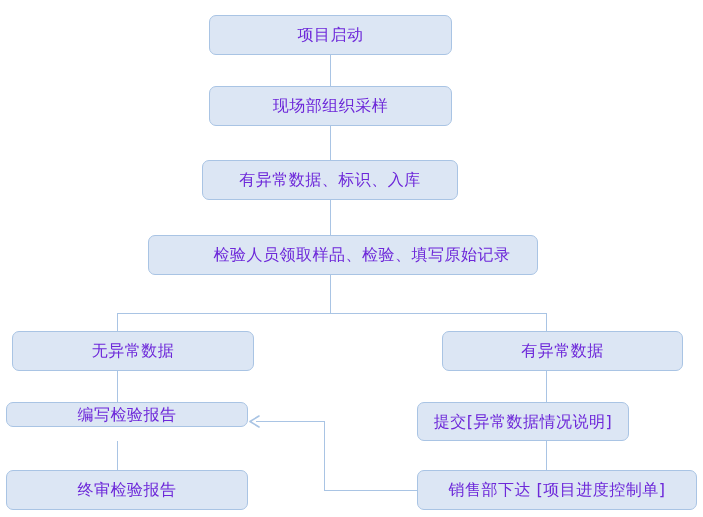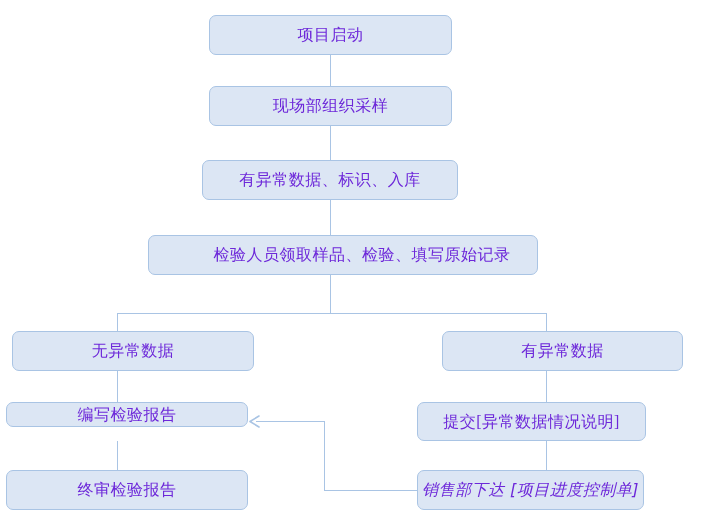--- a/index.html
+++ b/index.html
@@ -92,19 +92,19 @@
   <div class="node" style="left:202px; top:160px; width:256px; height:40px;">有异常数据、标识、入库</div>
 
   <div class="node" style="left:148px; top:235px; width:390px; height:40px;padding-left:38px;">检验人员领取样品、检验、填写原始记录</div>
 
   <div class="node" style="left:12px; top:331px; width:242px; height:40px;">无异常数据</div>
 
   <div class="node" style="left:417px; top:331px; width:241px; height:40px;margin-left:25px;">有异常数据</div>
 
   <div class="node" style="left:6px; top:402px; width:242px; height:25px;">编写检验报告</div>
 
-  <div class="node" style="left:417px; top:402px; width:229px; height:39px;font-family:Liberation Serif, serif;">提交[异常数据情况说明]</div>
+  <div class="node" style="left:417px; top:402px; width:212px; height:39px;">提交[异常数据情况说明]</div>
 
   <div class="node" style="left:6px; top:470px; width:242px; height:40px;">终审检验报告</div>
 
-  <div class="node" style="left:417px; top:470px; width:227px; height:40px;font-style:italic;">销售部下达 [项目进度控制单]</div>
+  <div class="node" style="left:417px; top:470px; width:280px; height:40px;">销售部下达 [项目进度控制单]</div>
 
 </div>
 
 </body></html>

